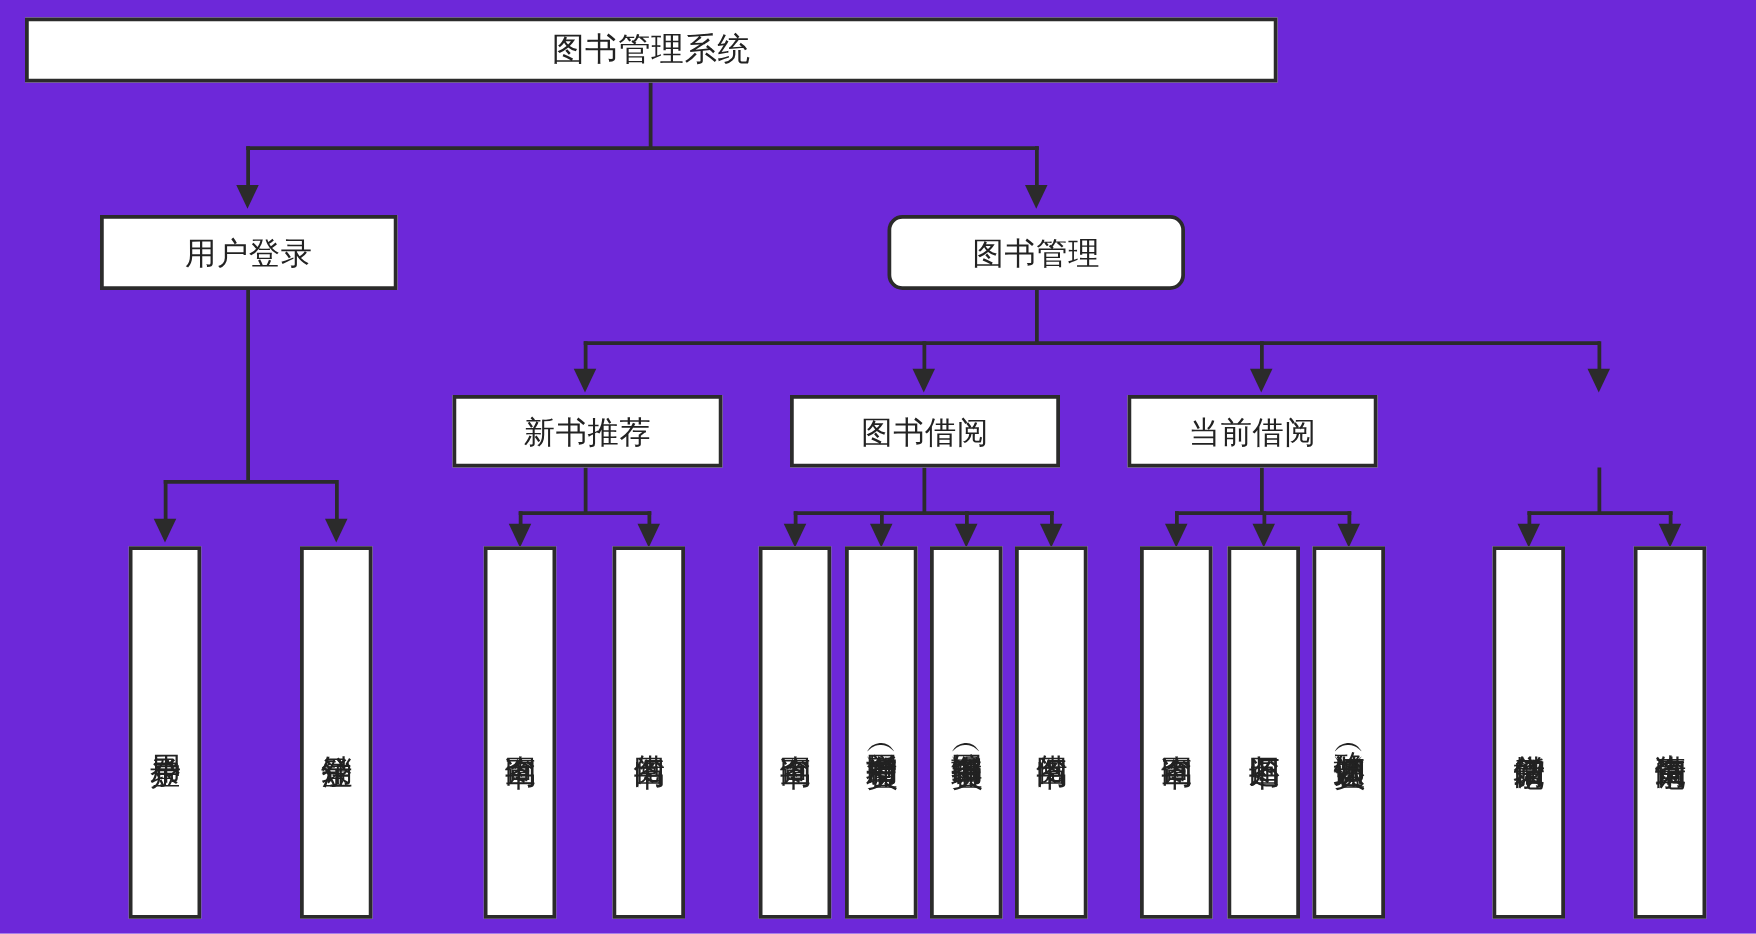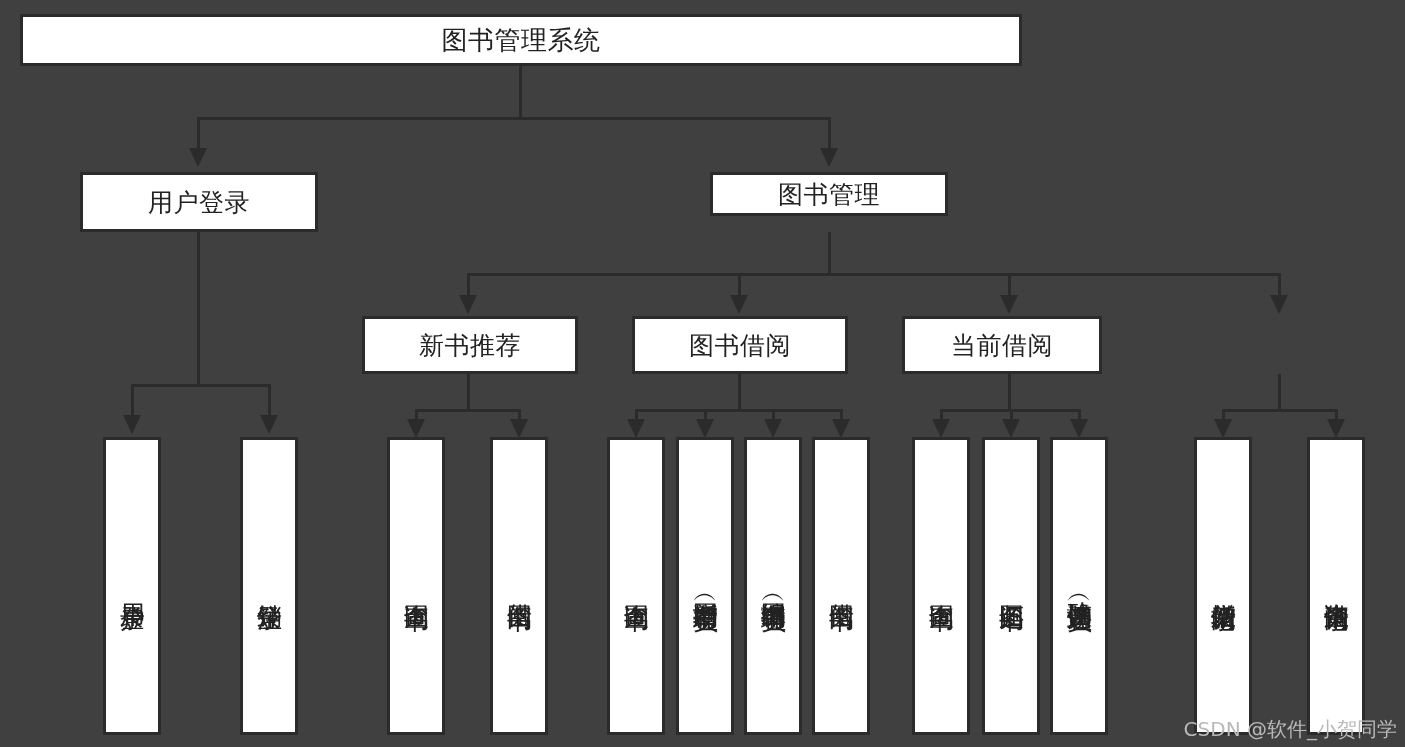--- a/index.html
+++ b/index.html
@@ -7,21 +7,21 @@
     padding: 0;
     background: #ffffff;
   }
   body {
     font-family: "DejaVu Sans", "Liberation Sans", sans-serif;
   }
   #canvas {
     position: relative;
     width: 1405px;
     height: 747px;
-    background: #404040;
+    background: #6d28d9;
     overflow: hidden;
   }
   
   .node {
     position: absolute;
     box-sizing: border-box;
     border: 3px solid #2b2b2b;
     background: #ffffff;
     display: flex;
     align-items: center;
@@ -100,21 +100,21 @@
   <div class="ln h" style="left:197px; top:117px; width:634px;"></div>
 
   <div class="ln v" style="left:197px; top:117px; height:33px;"></div>
   <div class="arrow" style="left:189px; top:148px;"></div>
   <div class="ln v" style="left:828px; top:117px; height:33px;"></div>
   <div class="arrow" style="left:820px; top:148px;"></div>
 
   <div class="node horiz" style="left:80px; top:172px; width:238px; height:60px;">
     <span class="label">用户登录</span>
   </div>
-  <div class="node horiz" style="left:710px; top:172px; width:238px; height:44px;">
+  <div class="node horiz" style="left:710px; top:172px; width:238px; height:60px;border-radius:12px;">
     <span class="label">图书管理</span>
   </div>
 
   <div class="ln v" style="left:197px; top:232px; height:153px;"></div>
   <div class="ln h" style="left:131px; top:384px; width:137px;"></div>
   <div class="ln v" style="left:131px; top:384px; height:33px;"></div>
   <div class="arrow" style="left:123px; top:415px;"></div>
   <div class="ln v" style="left:268px; top:384px; height:33px;"></div>
   <div class="arrow" style="left:260px; top:415px;"></div>
 
@@ -210,15 +210,14 @@
     <span class="label">确认归还（管理员）</span>
   </div>
 
   <div class="node vert" style="left:1194px; top:437px; width:58px; height:298px;">
     <span class="label">新增借阅记录</span>
   </div>
   <div class="node vert" style="left:1307px; top:437px; width:58px; height:298px;">
     <span class="label">查询借阅记录</span>
   </div>
 
-  <div id="watermark">CSDN @软件_小贺同学</div>
 
 </div>
 
 </body></html>

